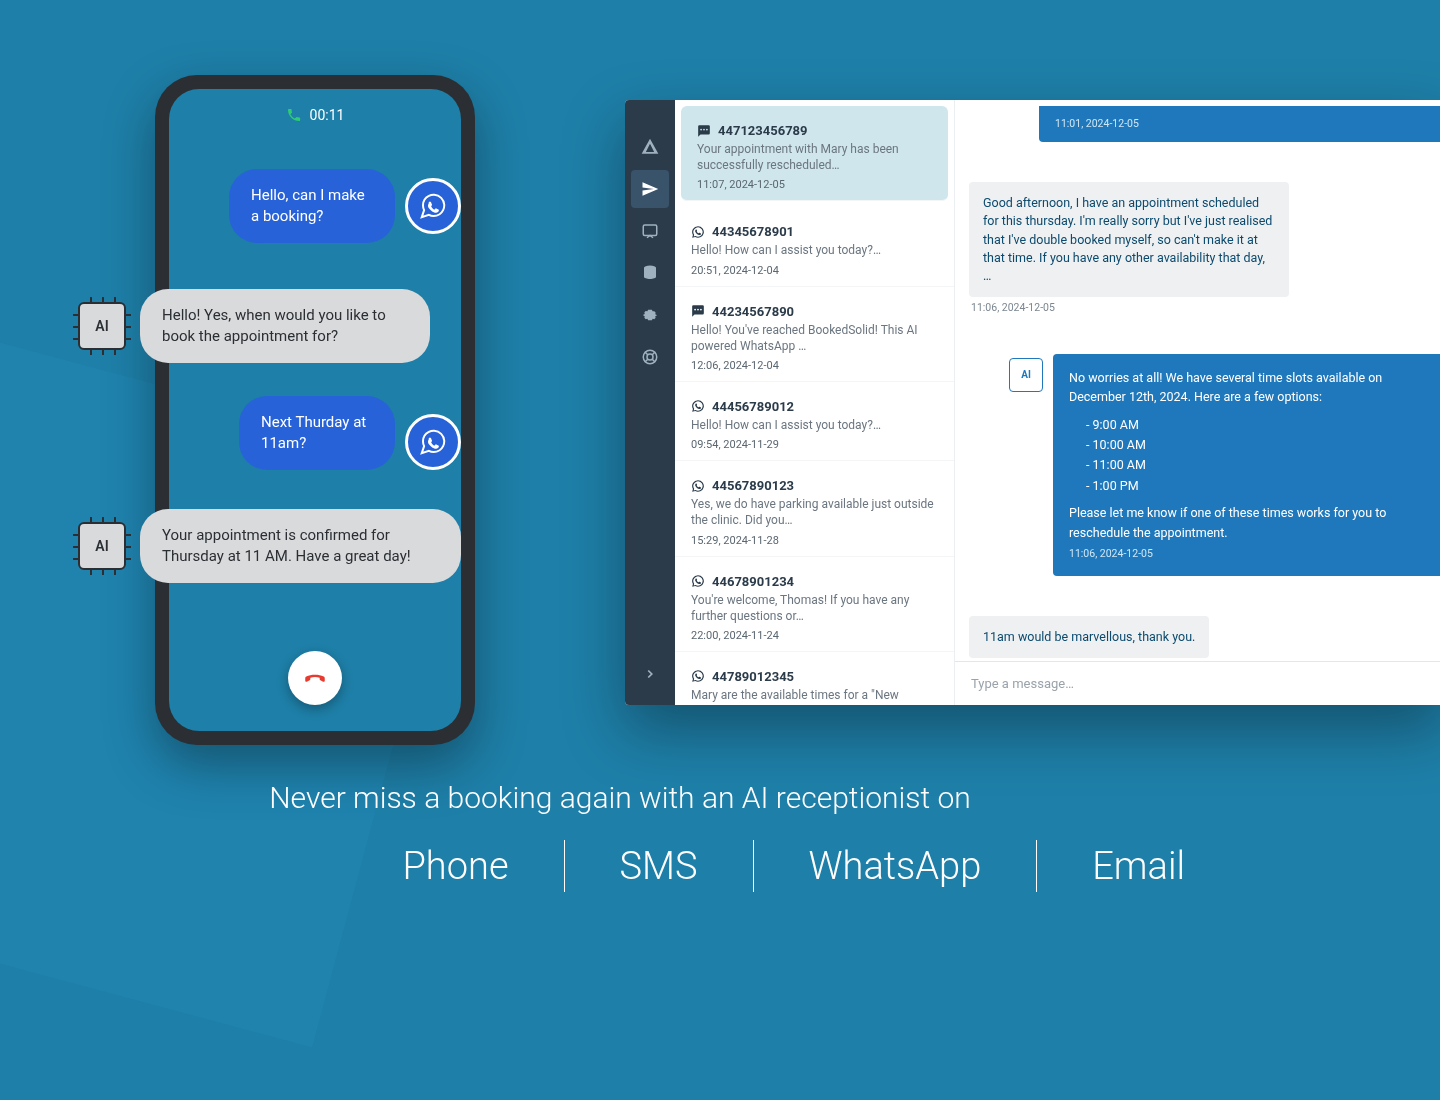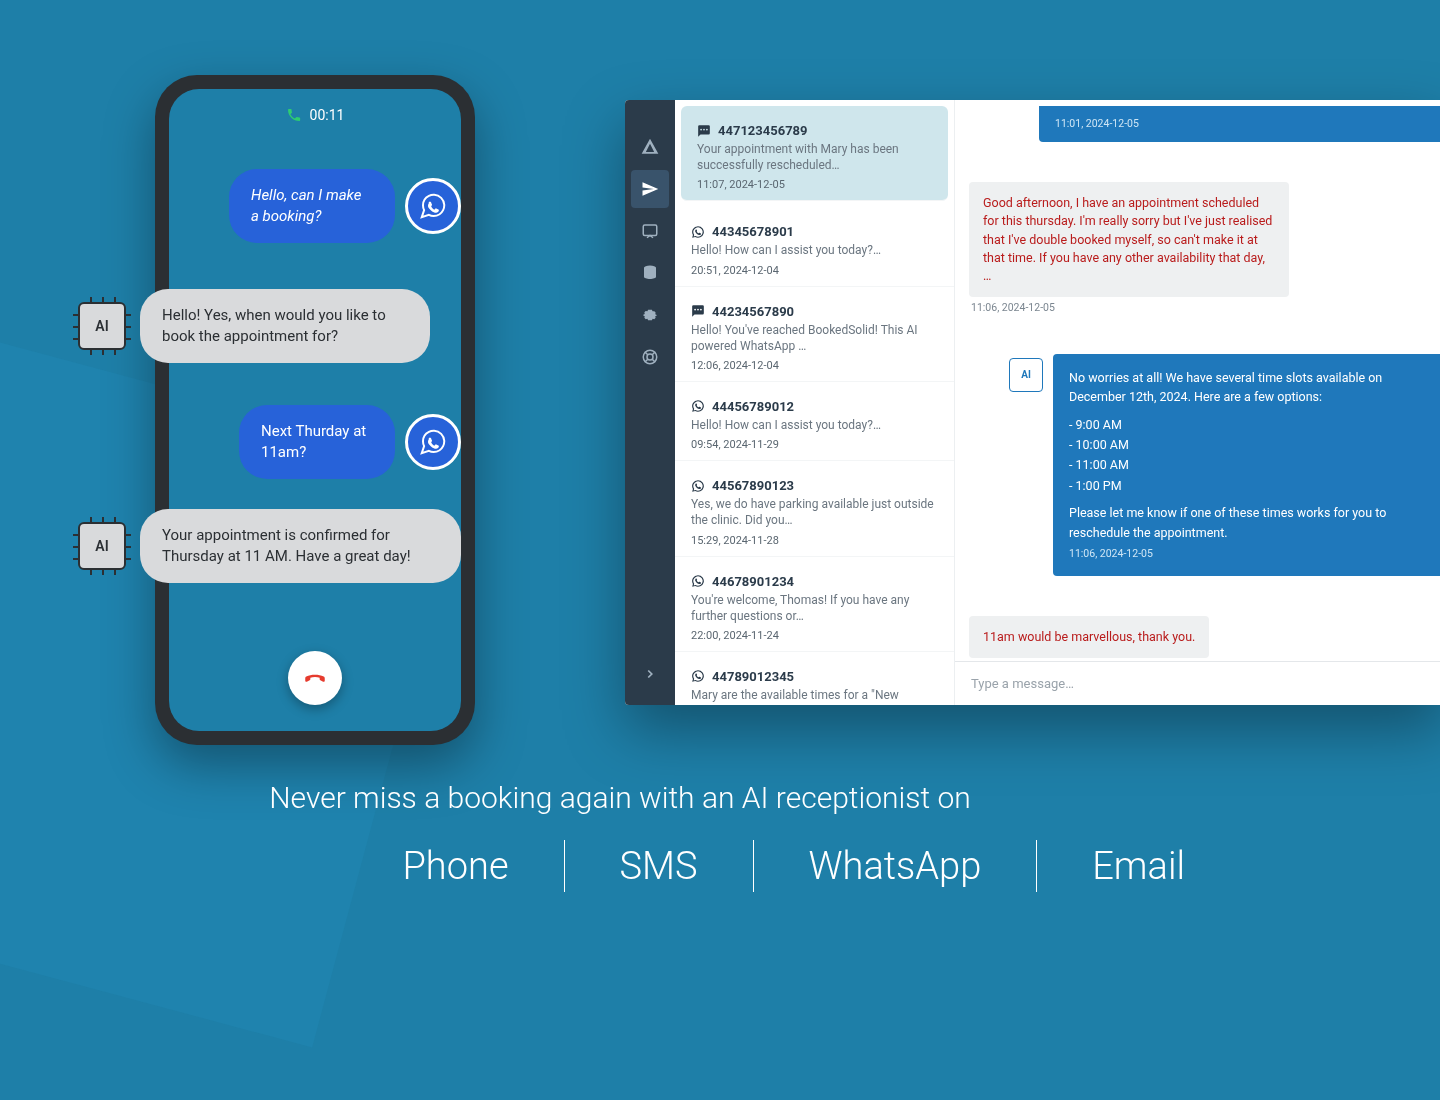--- a/index.html
+++ b/index.html
@@ -76,33 +76,33 @@
   padding: 11px 16px 9px; border-bottom: 1px solid #f3f5f6; font-size: 12px; color:#4a5560;
 }
 .thread.active { background:#cfe6ec; border-radius: 6px; margin: 6px; }
 .thread-top { display:flex; align-items:center; gap:7px; font-weight:700; color:#2b3b4a; font-size:13px; margin-bottom:3px;margin-top:6px;}
 .thread-preview { color:#6b7680; line-height:1.35; margin-bottom:5px; }
 .thread-time { color:#5a6670; font-size:11px; }
 
 .dash-chat { flex:1; background:#fff; display:flex; flex-direction:column; }
 .chat-scroll { flex:1; padding: 6px 0 6px 14px; overflow:hidden; }
 .msg { margin-bottom: 10px; }
-.msg.them .msg-body { background:#eef0f1; color:#b91c1c; display:inline-block; padding:12px 14px; border-radius:4px; font-size:12.5px; max-width: 320px; line-height:1.45;}
+.msg.them .msg-body { background:#eef0f1; color:#0c4a6e; display:inline-block; padding:12px 14px; border-radius:4px; font-size:12.5px; max-width: 320px; line-height:1.45;}
 .msg.ai-msg { display:flex; gap:10px; align-items:flex-start; margin-left: 40px;}
 .msg.ai-msg .msg-body { background:#1f78bb; color:#fff; padding:14px 16px; border-radius:4px; font-size:12.5px; line-height:1.55; flex:1;}
 .msg.ai-top { margin-left: 70px; }
 .msg.ai-top .msg-body { background:#1f78bb; color:#fff; padding:6px 16px 10px; border-radius: 0 0 4px 4px; font-size:12.5px; line-height:1.55;}
 .msg-time { font-size:10.5px; margin-top:4px; }
 .msg.them .msg-time { color:#7b8690; padding-left:2px;}
 .msg.ai-msg .msg-time, .msg.ai-top .msg-time { color:#cfe6f5; }
 .ai-mini {
   width:34px; height:34px; border:1.5px solid #1f78bb; border-radius:4px; display:flex; align-items:center; justify-content:center;
   color:#1f78bb; font-size:10px; font-weight:700; flex-shrink:0; margin-top:4px;
 }
-.slot-list { margin: 8px 0; }
+.slot-list { margin: 8px 17px; }
 .slot-list div { margin: 1px 0; }
 
 .chat-input {
   border-top:1px solid #e4e7ea; padding: 14px 16px; font-size:13px; color:#9aa3ab;
 }
 
 
 .tagline {
   position: absolute; left: 0; right: 200px; top: 780px; text-align:center;
   color:#fff; font-size: 30px; font-weight:300;
@@ -124,21 +124,21 @@
   <div class="phone-screen">
     <div class="phone-status">
       <span class="call-icon">
         <svg width="16" height="16" viewBox="0 0 24 24" fill="#2ecc71">
             <path d="M6.6 10.8c1.4 2.8 3.8 5.1 6.6 6.6l2.2-2.2c.3-.3.7-.4 1-.2 1.2.4 2.5.6 3.8.6.6 0 1 .4 1 1V20c0 .6-.4 1-1 1C10.6 21 3 13.4 3 4c0-.6.4-1 1-1h3.4c.6 0 1 .4 1 1 0 1.3.2 2.6.6 3.8.1.4 0 .8-.2 1l-2.2 2z"></path>
           </svg>
       </span>
       <span>00:11</span>
     </div>
 
-    <div class="bubble-row user" style="left:60px; top:80px;font-style:italic;">
+    <div class="bubble-row user" style="left:60px; top:80px;">
       <div class="bubble user">Hello, can I make a booking?</div>
       <div class="bubble-avatar-user">
         <svg width="30" height="30" viewBox="0 0 24 24" fill="none" stroke="#fff" stroke-width="1.6">
             <path d="M21 11.5a8.38 8.38 0 0 1-.9 3.8 8.5 8.5 0 0 1-7.6 4.7 8.38 8.38 0 0 1-3.8-.9L3 21l1.9-5.7a8.38 8.38 0 0 1-.9-3.8 8.5 8.5 0 0 1 4.7-7.6 8.38 8.38 0 0 1 3.8-.9h.5a8.48 8.48 0 0 1 8 8v.5z"></path>
             <path d="M8.5 9c.2-.5.5-.5.8-.5h.5c.2 0 .4 0 .6.5s.8 1.8.8 1.9c.1.2 0 .4-.1.5l-.4.5c-.1.2-.2.3 0 .6.2.3.9 1.4 2 2.2.3.2.5.2.7 0l.6-.7c.2-.2.4-.2.6-.1l1.7.8c.2.1.4.2.4.4 0 .2 0 1-.5 1.5s-1.5.8-2 .8c-.5 0-2.4-.4-4.2-2.2S8 12.5 8 12c0-.5.2-1.5.5-2 .1-.2.2-.3.3-.4" fill="#fff" stroke="none"></path>
           </svg>
       </div>
     </div>
 
     <div class="bubble-row ai" style="left:-95px; top:200px;">
@@ -146,21 +146,21 @@
         <div class="ai-chip">AI
           <span class="pin" style="top:-7px;left:10px"></span><span class="pin" style="top:-7px;left:22px"></span><span class="pin" style="top:-7px;left:34px"></span>
           <span class="pin" style="bottom:-7px;left:10px"></span><span class="pin" style="bottom:-7px;left:22px"></span><span class="pin" style="bottom:-7px;left:34px"></span>
           <span class="pin h" style="left:-7px;top:10px"></span><span class="pin h" style="left:-7px;top:22px"></span><span class="pin h" style="left:-7px;top:34px"></span>
           <span class="pin h" style="right:-7px;top:10px"></span><span class="pin h" style="right:-7px;top:22px"></span><span class="pin h" style="right:-7px;top:34px"></span>
         </div>
       </div>
       <div class="bubble ai">Hello! Yes, when would you like to book the appointment for?</div>
     </div>
 
-    <div class="bubble-row user" style="left:70px; top:316px;">
+    <div class="bubble-row user" style="left:70px; top:307px;align-items:flex-end;">
       <div class="bubble user">Next Thurday at 11am?</div>
       <div class="bubble-avatar-user">
         <svg width="30" height="30" viewBox="0 0 24 24" fill="none" stroke="#fff" stroke-width="1.6">
             <path d="M21 11.5a8.38 8.38 0 0 1-.9 3.8 8.5 8.5 0 0 1-7.6 4.7 8.38 8.38 0 0 1-3.8-.9L3 21l1.9-5.7a8.38 8.38 0 0 1-.9-3.8 8.5 8.5 0 0 1 4.7-7.6 8.38 8.38 0 0 1 3.8-.9h.5a8.48 8.48 0 0 1 8 8v.5z"></path>
             <path d="M8.5 9c.2-.5.5-.5.8-.5h.5c.2 0 .4 0 .6.5s.8 1.8.8 1.9c.1.2 0 .4-.1.5l-.4.5c-.1.2-.2.3 0 .6.2.3.9 1.4 2 2.2.3.2.5.2.7 0l.6-.7c.2-.2.4-.2.6-.1l1.7.8c.2.1.4.2.4.4 0 .2 0 1-.5 1.5s-1.5.8-2 .8c-.5 0-2.4-.4-4.2-2.2S8 12.5 8 12c0-.5.2-1.5.5-2 .1-.2.2-.3.3-.4" fill="#fff" stroke="none"></path>
           </svg>
       </div>
     </div>
 
     <div class="bubble-row ai" style="left:-95px; top:420px;">

